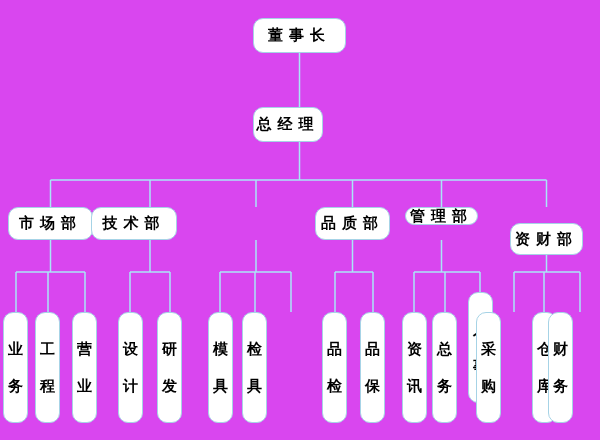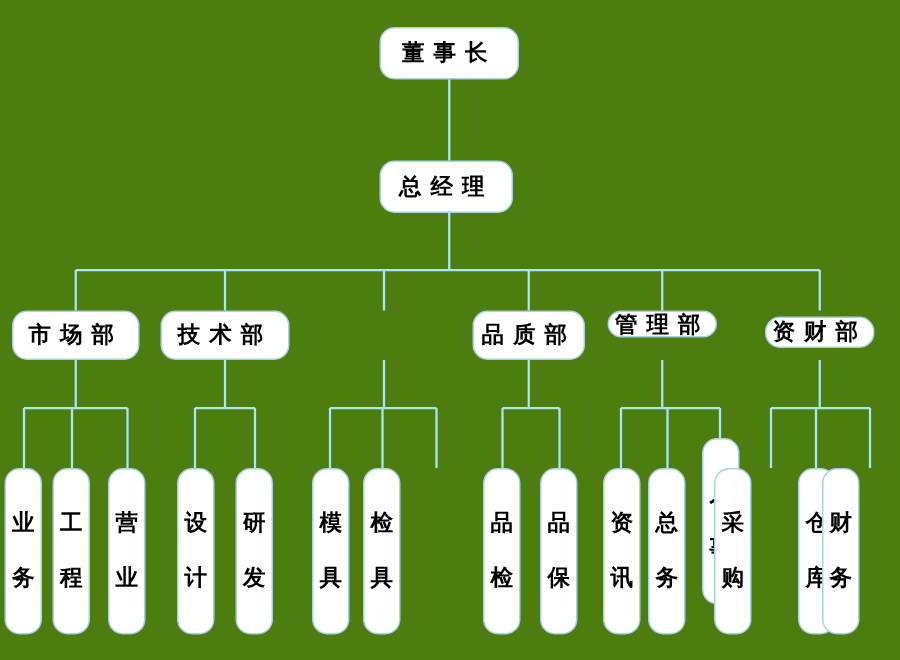--- a/index.html
+++ b/index.html
@@ -1,17 +1,17 @@
 <!DOCTYPE html>
 <html><head>
 <meta charset="utf-8">
 <style>
   html,body { margin:0; padding:0; background:#ffffff; }
   .stage {
-    position:relative; width:600px; height:440px; background:#4d7c0f;
+    position:relative; width:600px; height:440px; background:#d946ef;
     font-family:"Liberation Sans","DejaVu Sans",sans-serif; overflow:hidden;
   }
   .lines { position:absolute; left:0; top:0; width:600px; height:440px; }
   .lines path { fill:none; stroke:#a9e6f7; stroke-width:1.5; }
   .node {
     position:absolute; background:#ffffff; box-sizing:border-box;
     border:1.5px solid #a6d3e6; border-radius:10px;
     color:#000000; font-weight:bold; font-size:15px;
   }
   .h-node {
@@ -44,27 +44,27 @@
     <path d="M256 240 V272 M220 272 H291 M220 272 V312 M255 272 V312 M291 272 V312"></path>
 
     <path d="M352.5 240 V272 M335 272 H373 M335 272 V312 M373 272 V312"></path>
 
     <path d="M441.5 240 V272 M414 272 H480 M414 272 V312 M445 272 V312 M480 272 V312"></path>
 
     <path d="M546.5 240 V272 M514 272 H580 M514 272 V312 M544 272 V312 M580 272 V312"></path>
   </svg>
 
   <div class="node h-node" style="left:253px; top:18px;  width:93px; height:35px;">董事长</div>
-  <div class="node h-node" style="left:253px; top:107px; width:89px; height:35px;">总经理</div>
+  <div class="node h-node" style="left:253px; top:107px; width:70px; height:35px;">总经理</div>
 
   <div class="node h-node" style="left:8px;   top:207px; width:85px; height:33px;">市场部</div>
-  <div class="node h-node" style="left:107px; top:207px; width:86px; height:33px;">技术部</div>
+  <div class="node h-node" style="left:91px; top:207px; width:86px; height:33px;">技术部</div>
   <div class="node h-node" style="left:315px; top:207px; width:75px; height:33px;">品质部</div>
   <div class="node h-node" style="left:405px; top:207px; width:73px; height:18px;">管理部</div>
-  <div class="node h-node" style="left:510px; top:211px; width:73px; height:21px;">资财部</div>
+  <div class="node h-node" style="left:510px; top:223px; width:73px; height:32px;">资财部</div>
 
   <div class="node v-node" style="left:3px;   top:312px;">业务</div>
   <div class="node v-node" style="left:35px;  top:312px;">工程</div>
   <div class="node v-node" style="left:72px;  top:312px;">营业</div>
 
   <div class="node v-node" style="left:118px; top:312px;">设计</div>
   <div class="node v-node" style="left:157px; top:312px;">研发</div>
 
   <div class="node v-node" style="left:208px; top:312px;">模具</div>
   <div class="node v-node" style="left:242px; top:312px;">检具</div>

